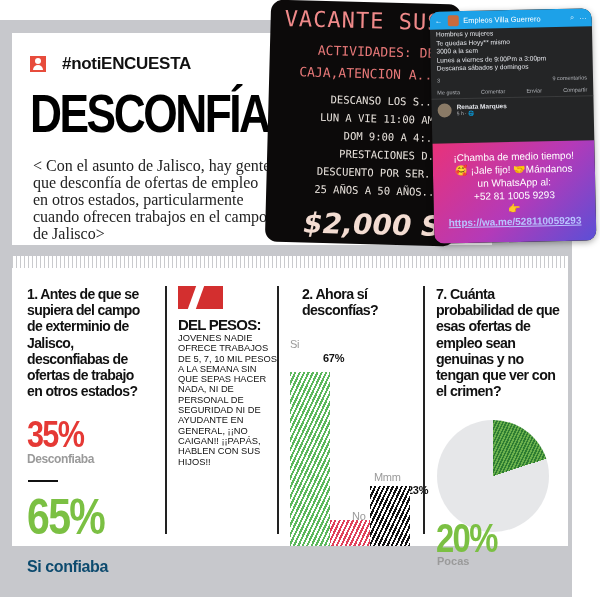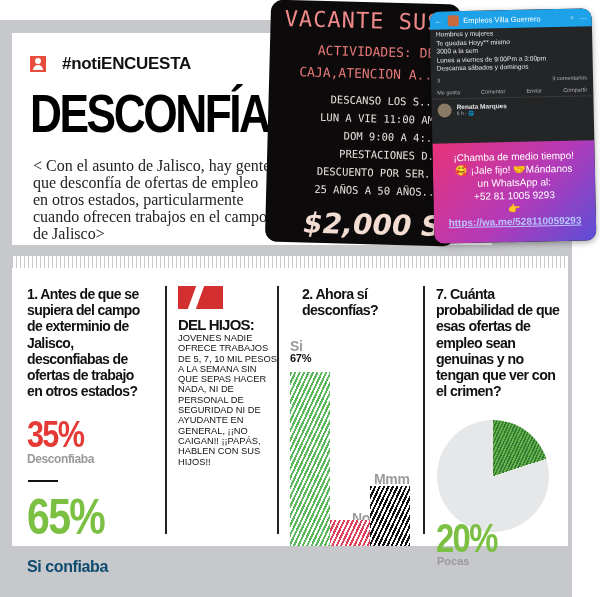--- a/index.html
+++ b/index.html
@@ -73,22 +73,22 @@
   .red-block { position: absolute; left: 178px; top: 286px; width: 45px; height: 23px; background: #d32f2f; }
   .red-block::after { content: ""; position: absolute; left: 14px; top: 0; width: 8px; height: 23px; background: #fff; transform: skewX(-20deg); }
   .face-title { position: absolute; left: 178px; top: 316px; font-size: 15px; font-weight: bold; color: #111; letter-spacing: -0.8px; }
   .face-text { position: absolute; left: 178px; top: 333px; width: 100px; font-size: 9.3px; line-height: 10.3px; font-weight: normal; color: #111; }
 
   .q2 { left: 290px; width: 100px; font-size: 14.2px; line-height: 16.2px; margin-left: 12px; }
   .bar { position: absolute; bottom: 51px; width: 40px; }
   .bar-si { left: 290px; height: 174px; background: repeating-linear-gradient(115deg, #5cb85c 0 2px, #fff 2px 4px); }
   .bar-no { left: 330px; height: 26px; background: repeating-linear-gradient(115deg, #e0405a 0 2px, #fff 2px 4px); }
   .bar-mmm { left: 370px; height: 60px; background: repeating-linear-gradient(115deg, #111 0 2px, #fff 2px 4px); }
-  .bar-lbl { position: absolute; font-size: 14px; font-weight: bold; color: #9a9a9a; letter-spacing: -0.3px; }
-  .bar-val { position: absolute; font-size: 11px; font-weight: bold; color: #111; letter-spacing: -0.3px; }
+  .bar-lbl { position: absolute; font-size: 11px; font-weight: normal; color: #9a9a9a; letter-spacing: -0.3px; }
+  .bar-val { position: absolute; font-size: 11px; font-weight: bold; color: #111; letter-spacing: -0.3px; margin-left: 33px; }
 
   .q3 { left: 436px; width: 125px; font-size: 14.2px; line-height: 16.2px; }
   .pie { position: absolute; left: 437px; top: 420px; width: 112px; height: 112px; border-radius: 50%;
     background: conic-gradient(transparent 0 72deg, #e6e7e9 72deg 360deg), repeating-linear-gradient(115deg, #2e7d32 0 1.5px, #6ab04c 1.5px 3px); }
   .pct20 { position: absolute; left: 436px; top: 516px; font-size: 40px; color: #7bc043; transform: scaleX(0.82); transform-origin: left; }
   .lbl20 { position: absolute; left: 437px; top: 555px; font-size: 11px; font-weight: bold; color: #9a9a9a; }
 </style>
 </head>
 <body>
 
@@ -162,21 +162,21 @@
 
 <div class="col q q1">1. Antes de que se supiera del campo de exterminio de Jalisco, desconfiabas de ofertas de trabajo en otros estados?</div>
 <div class="big pct35">35%</div>
 <div class="lbl35">Desconfiaba</div>
 <div class="dash"></div>
 <div class="big pct65">65%</div>
 <div class="lbl65">Si confiaba</div>
 <div class="vline" style="left:165px"></div>
 
 <div class="red-block"></div>
-<div class="face-title">DEL HIJOS:</div>
+<div class="face-title">DEL PESOS:</div>
 <div class="face-text">JOVENES NADIE OFRECE TRABAJOS DE 5, 7, 10 MIL PESOS A LA SEMANA SIN QUE SEPAS HACER NADA, NI DE PERSONAL DE SEGURIDAD NI DE AYUDANTE EN GENERAL, ¡¡NO CAIGAN!! ¡¡PAPÁS, HABLEN CON SUS HIJOS!!</div>
 <div class="vline" style="left:277px"></div>
 
 <div class="col q q2">2. Ahora sí desconfías?</div>
 <div class="bar-lbl" style="left:290px;top:338px">Si</div>
 <div class="bar-val" style="left:290px;top:352px">67%</div>
 <div class="bar bar-si"></div>
 <div class="bar-lbl" style="left:352px;top:510px">No</div>
 <div class="bar-val" style="left:336px;top:523px">10%</div>
 <div class="bar bar-no"></div>

